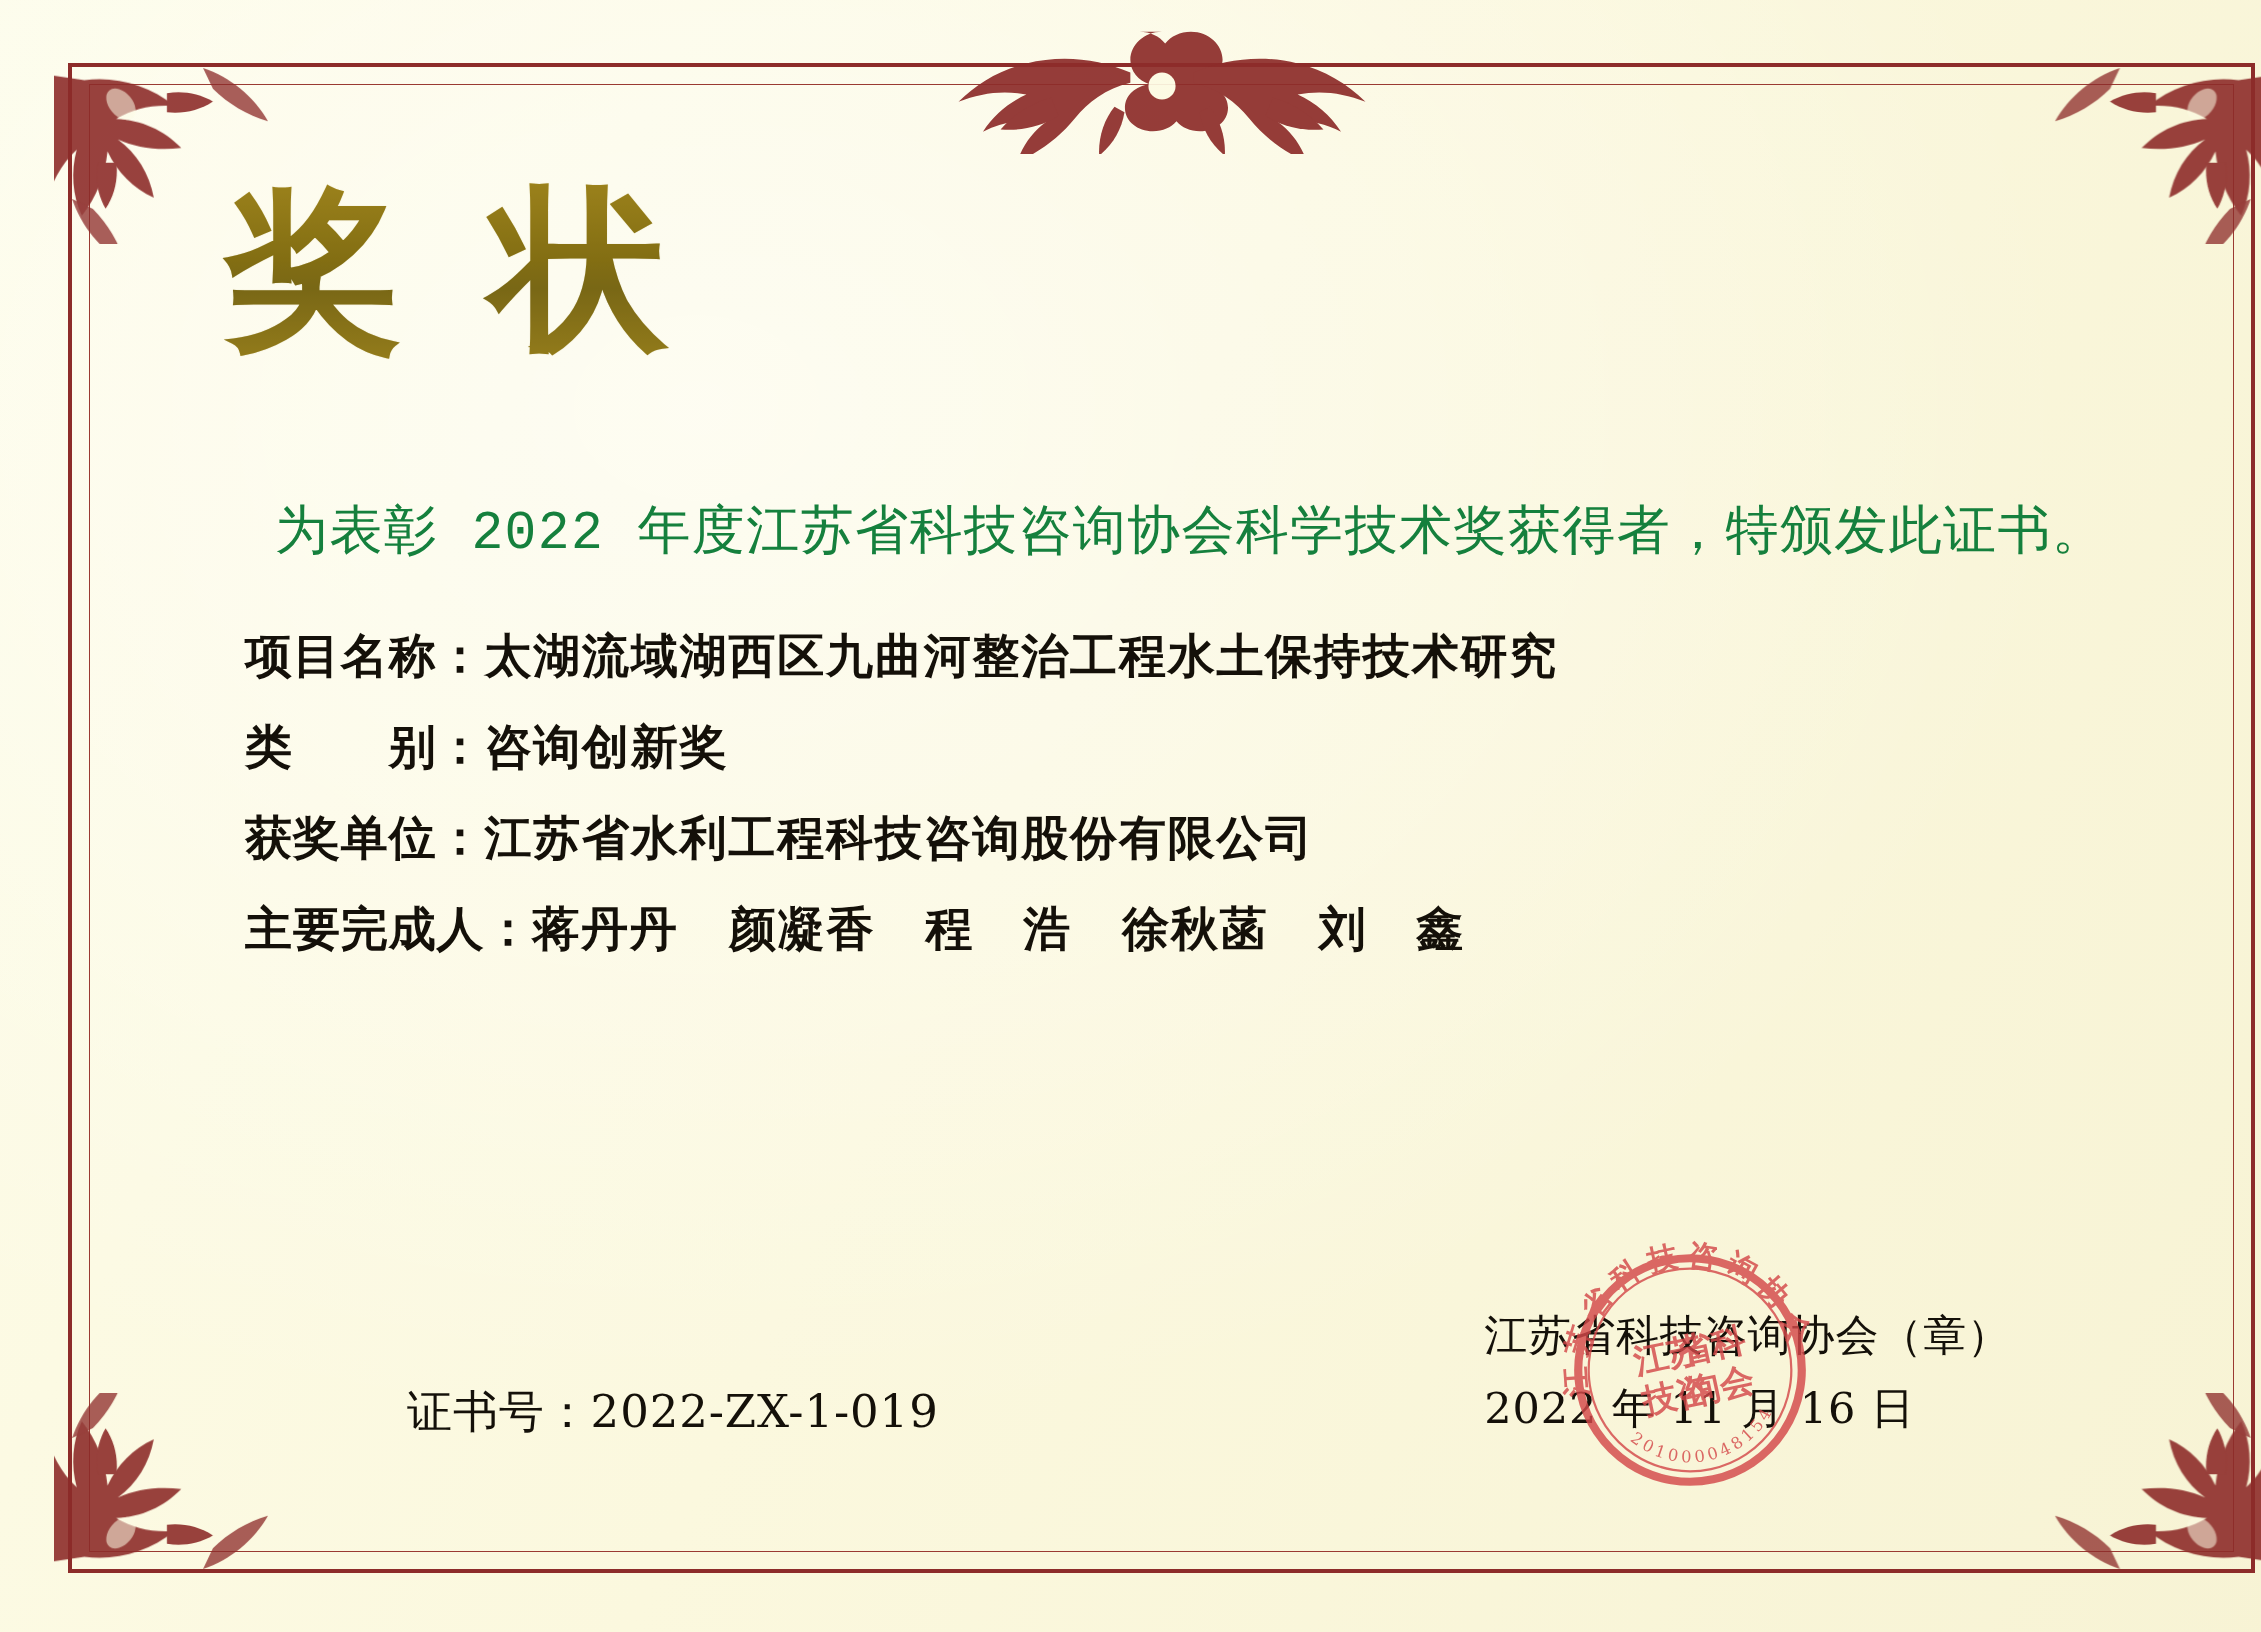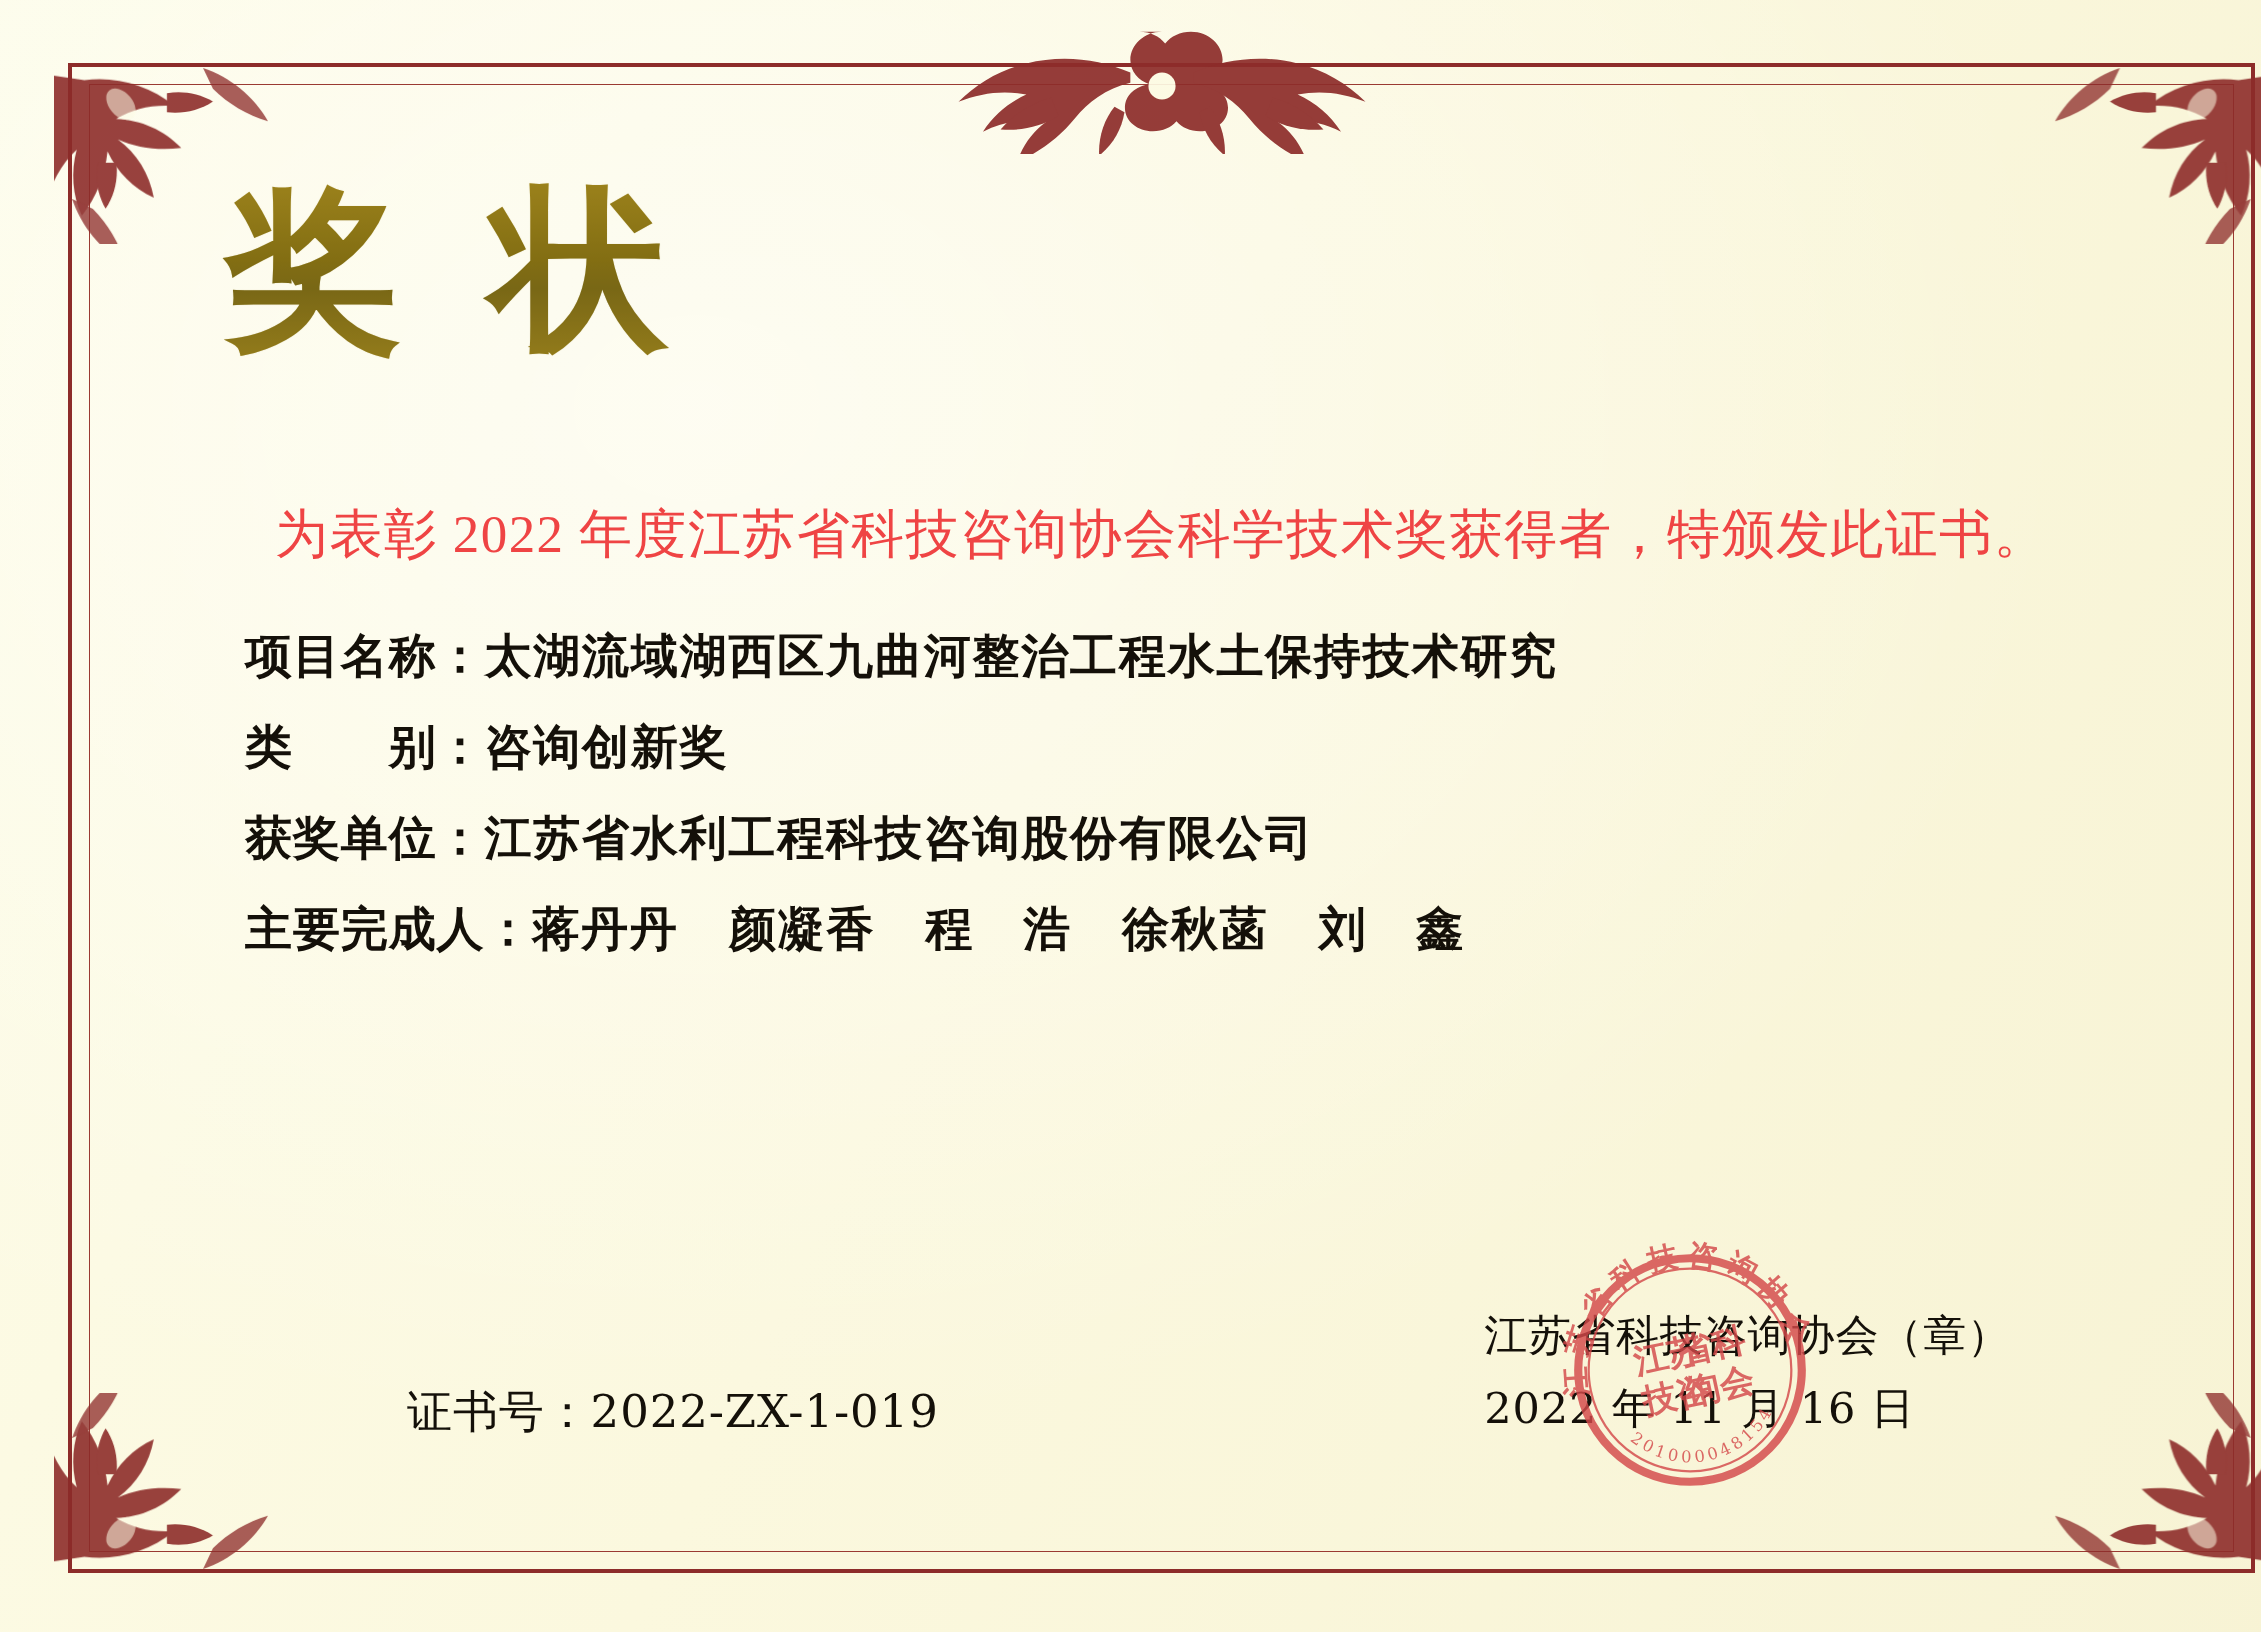--- a/index.html
+++ b/index.html
@@ -94,24 +94,24 @@
     color: #8d7a18;
     background: linear-gradient(180deg, #b59722 0%, #8a7512 45%, #7a6a17 60%, #a68c20 100%);
     -webkit-background-clip: text;
     background-clip: text;
     -webkit-text-fill-color: transparent;
     text-shadow: 0 0 0.9px rgba(120,100,20,0.4);
   }
 
   .body-text {
     margin-top: 127px;
-    font-family: Liberation Serif, serif;
+    font-family: Liberation Mono, monospace;
     font-size: 53px;
     line-height: 1.72;
-    color: #ef4444;
+    color: #15803d;
     padding: 0 32px 0 32px;
   }
   .body-text .para {
     text-indent: 107px;
     letter-spacing: 1.4px;
   }
 
   .fields {
     margin-top: 45px;
     padding-left: 109px;

